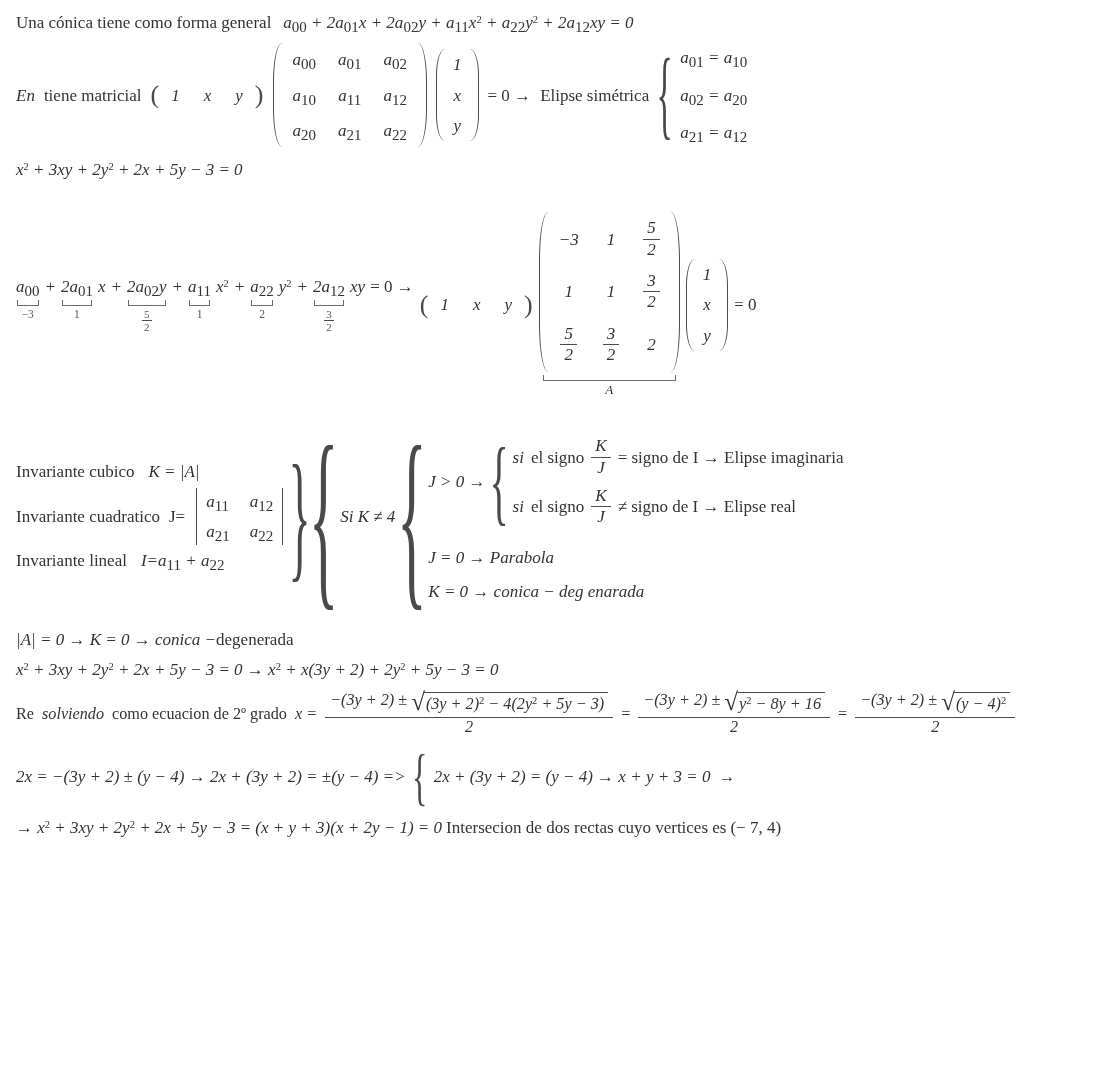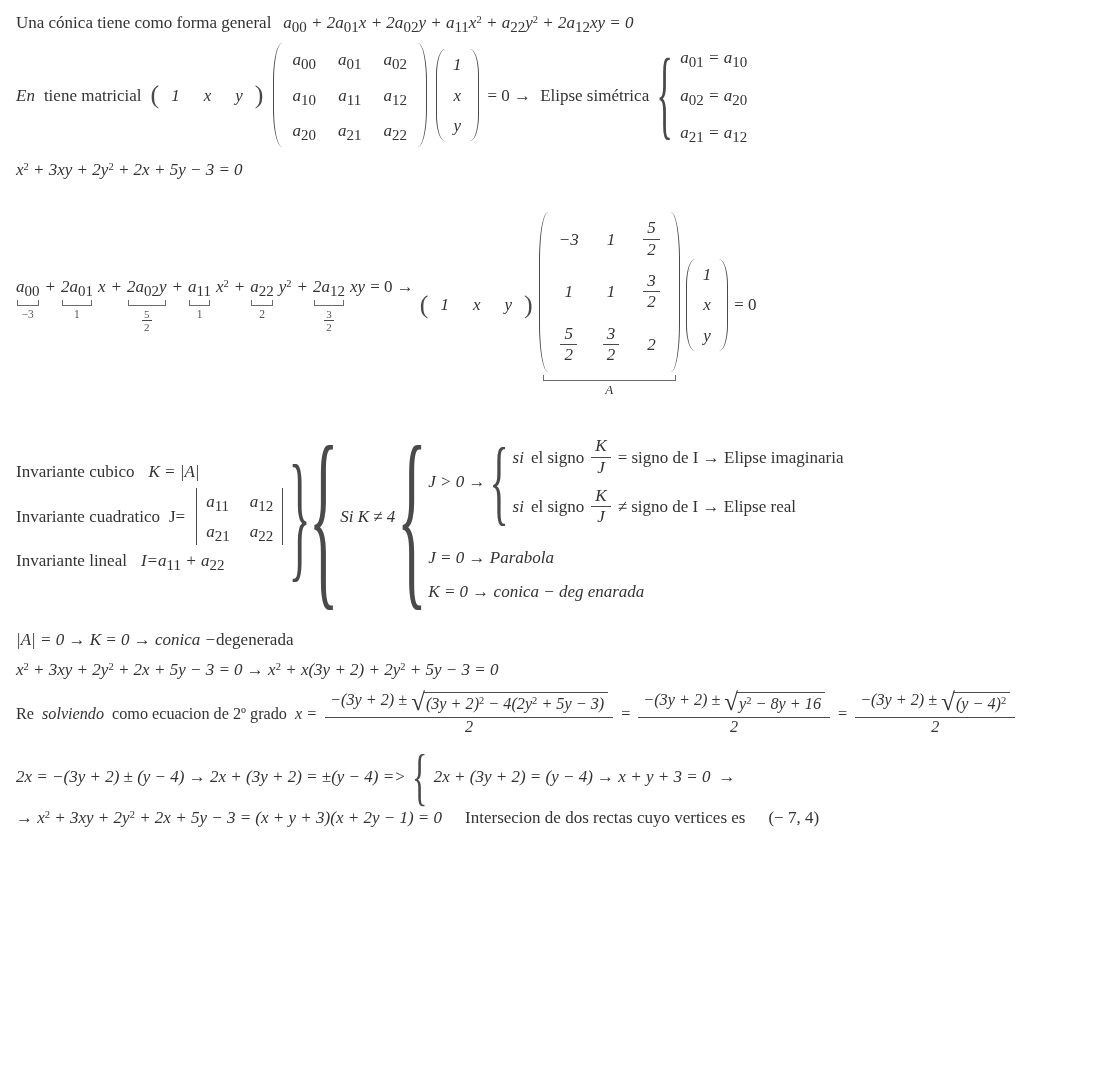--- a/index.html
+++ b/index.html
@@ -333,19 +333,19 @@
     <span class="m">2x = −(3y + 2) ± (y − 4) → 2x + (3y + 2) = ±(y − 4) =&gt;</span>
     <span class="brace" style="width:12px;height:62px">
         <span style="font-size:32px;transform:scaleY(2.0)">{</span>
       </span>
     <div class="stack m" style="gap:18px">
       <span>2x + (3y + 2) = (y − 4) → x + y + 3 = 0</span>
     </div>
     <span class="m">→</span>
   </div>
 
-  <div class="row" style="gap:23px;">
+  <div class="row" style="gap:4px;margin-top:10px">
     <span class="m">→ x<sup>2</sup> + 3xy + 2y<sup>2</sup> + 2x + 5y − 3 = (x + y + 3)(x + 2y − 1) = 0</span>
     <span class="up">Intersecion de dos rectas   cuyo  vertices es</span>
     <span class="up">(− 7, 4)</span>
   </div>
 
 </div>
 
 </body></html>

